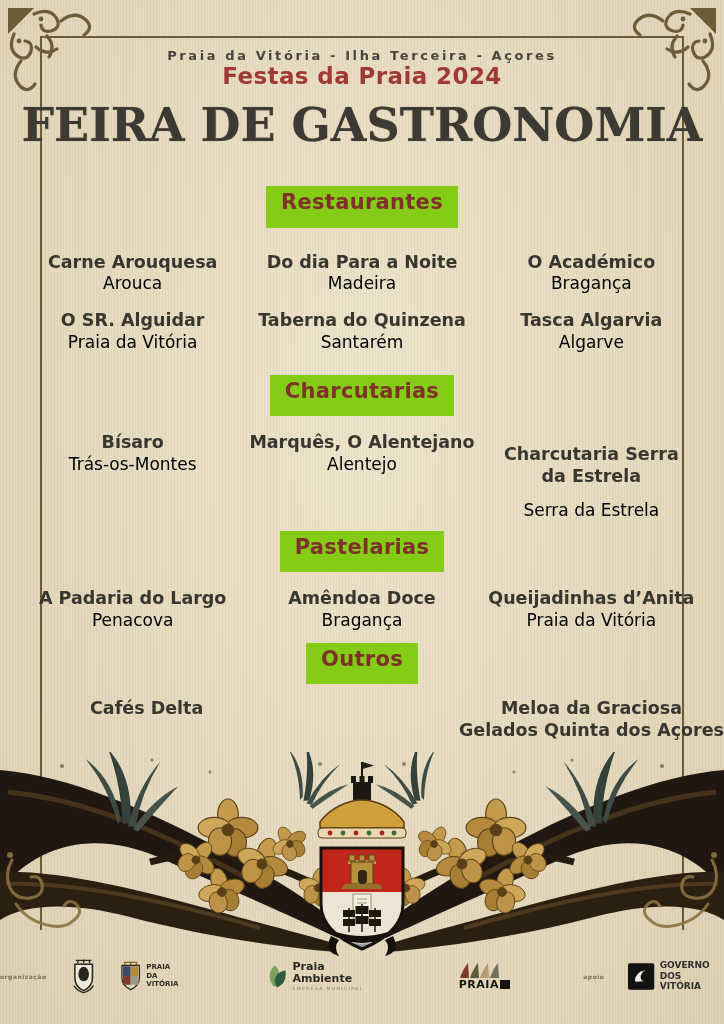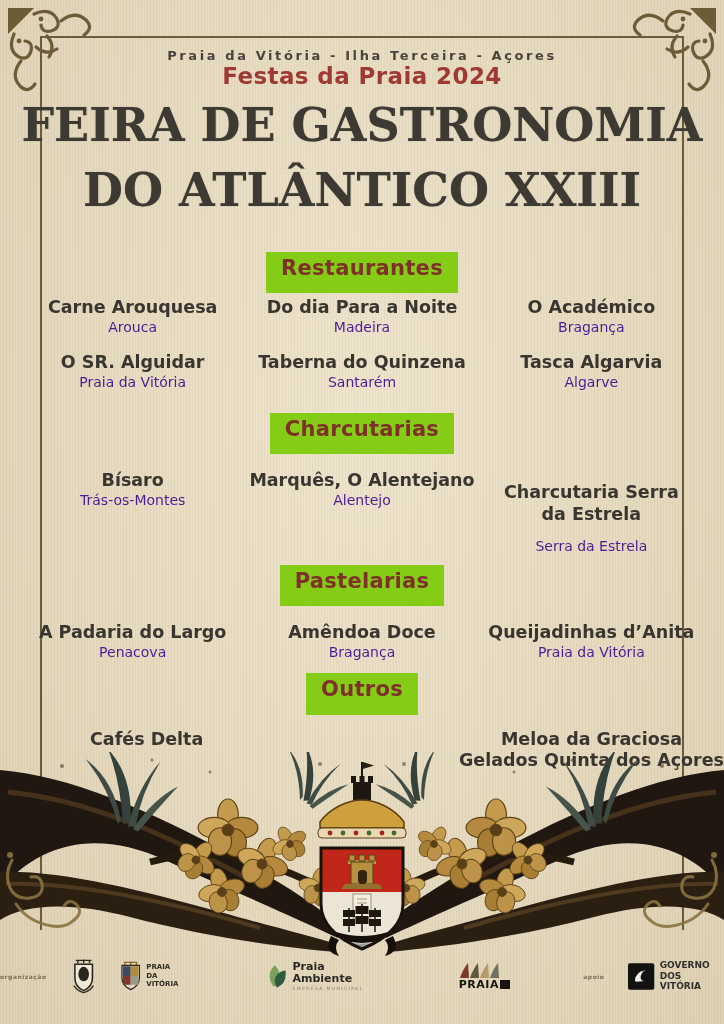--- a/index.html
+++ b/index.html
@@ -34,25 +34,25 @@
   .badge{
     display:inline-block;background:#84cc16;color:#7e3029;
     font-weight:800;font-size:21px;line-height:1.25;padding:3px 15px 12px;letter-spacing:.3px;
   }
   .mt-rest{margin-top:28px;}
   .mt-charc{margin-top:22px;}
   .mt-past{margin-top:10px;}
   .mt-out{margin-top:12px;}
   .vendor-grid{
     display:grid;grid-template-columns:1fr 1fr 1fr;
-    padding:0 18px;row-gap:16px;margin-top:4px;margin-bottom:0;
+    padding:0 18px;row-gap:16px;margin-top:24px;margin-bottom:0;
   }
   .vendor-grid.tight{margin-top:16px;}
   .entry-name{font-size:17.5px;font-weight:800;color:#39352f;line-height:1.24;}
-  .entry-place{font-size:14px;font-weight:400;color:#4c1d95;line-height:1.24;}
+  .entry-place{font-size:17px;font-weight:400;color:#000000;line-height:1.24;}
   .narrow .entry-name{max-width:175px;margin:12px auto;}
   .outros-row{
     display:flex;justify-content:space-between;align-items:flex-start;
     gap:80px;margin-top:14px;padding-left:90px;
   }
   .illustration{position:absolute;left:0;top:752px;width:724px;height:212px;z-index:3;pointer-events:none;}
   .footer{
     position:absolute;left:0;top:958px;width:100%;z-index:4;
     display:flex;justify-content:center;align-items:center;gap:24px;
   }
@@ -99,21 +99,20 @@
   </g>
   <circle cx="36" cy="14" r="2.4" fill="#6d5c38"></circle>
   <circle cx="14" cy="36" r="2.4" fill="#6d5c38"></circle>
 </svg>
 
 <div class="content">
   <div class="location-line">Praia da Vitória - Ilha Terceira - Açores</div>
   <div class="event-line">Festas da Praia 2024</div>
   <h1 class="poster-title">
     <span>FEIRA DE GASTRONOMIA</span><br>
-    <span>DO ATLÂNTICO XXIII</span>
   </h1>
 
   <div class="badge-row mt-rest"><span class="badge">Restaurantes</span></div>
   <div class="vendor-grid">
     <div class="entry">
       <div class="entry-name">Carne Arouquesa</div>
       <div class="entry-place">Arouca</div>
     </div>
     <div class="entry">
       <div class="entry-name">Do dia Para a Noite</div>

